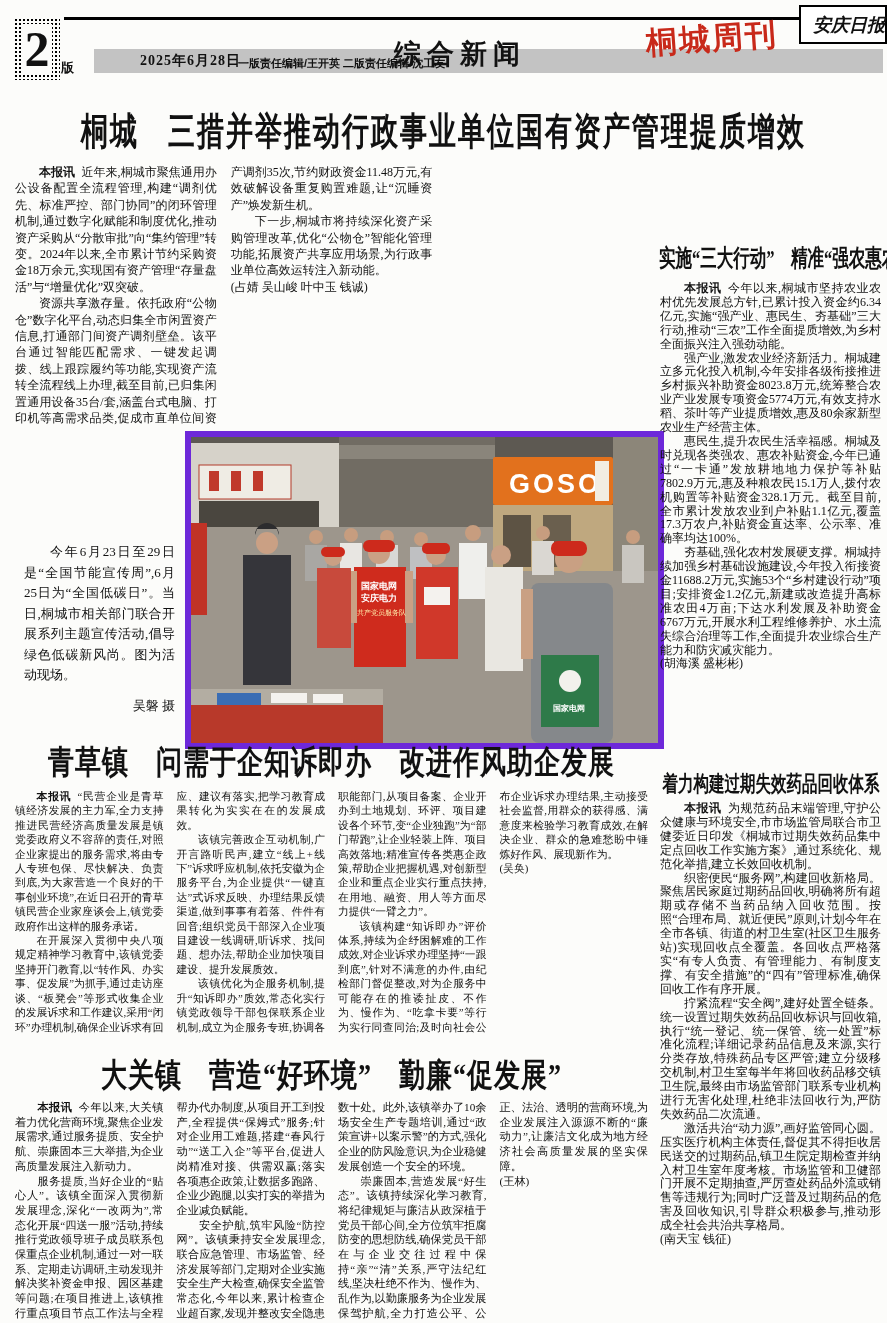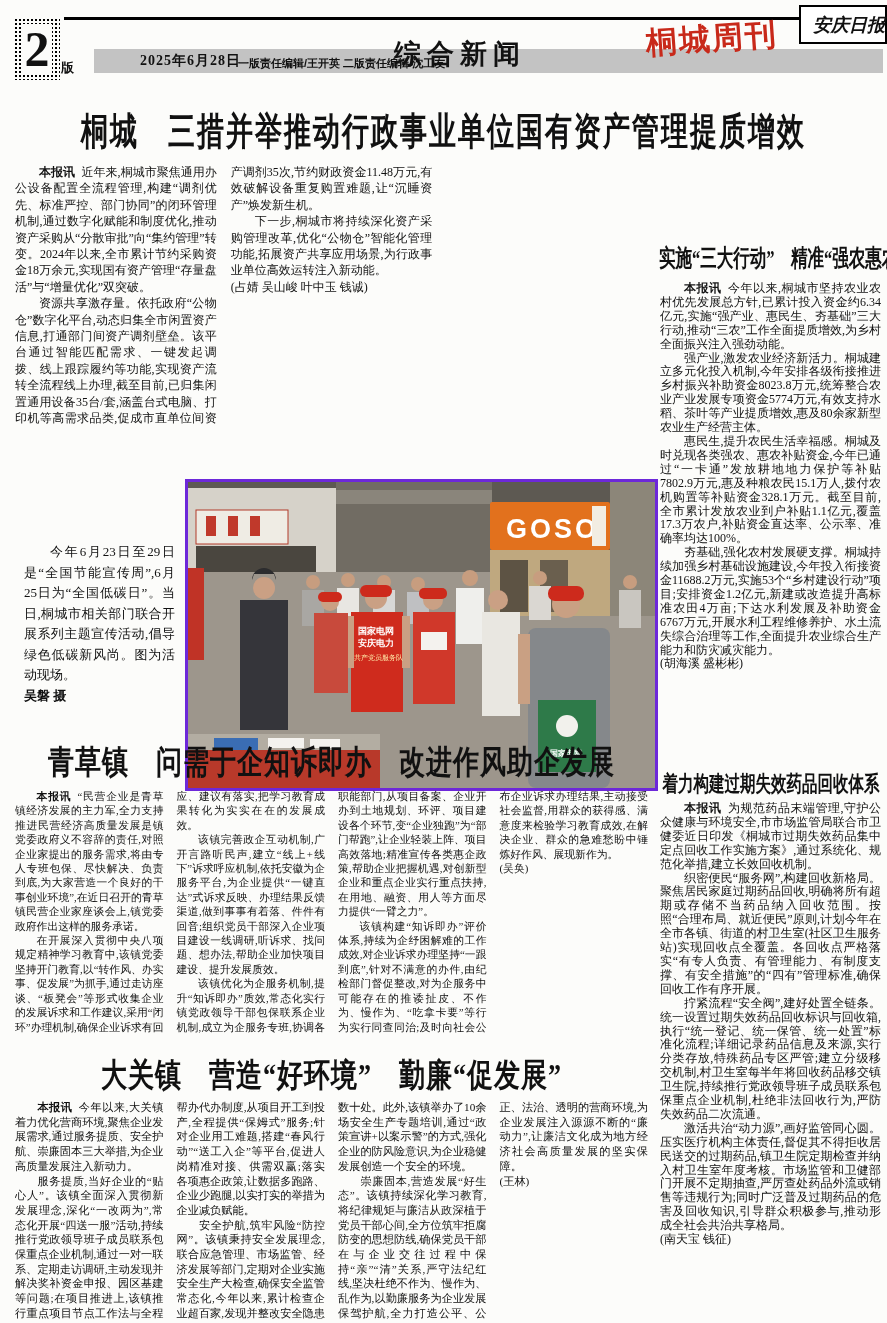--- a/index.html
+++ b/index.html
@@ -34,24 +34,24 @@
   .lead{font-weight:bold;margin-right:.55em;}
   .byline{text-indent:0;text-align:left;padding-right:6px;}
   .cols3{column-count:3;column-gap:14px;column-fill:auto;}
   .cols4{column-count:4;column-gap:13px;column-fill:auto;}
   .a1-body{left:15px;top:164px;width:633px;height:274px;font-size:12px;line-height:16.4px;overflow:hidden;}
   .agri-body{left:660px;top:282px;width:221px;font-size:12px;line-height:13.9px;}
   .qc-body{left:15px;top:789px;width:633px;height:252px;font-size:10.8px;line-height:14.4px;overflow:hidden;}
   .drug-body{left:660px;top:802px;width:221px;font-size:12px;line-height:13.9px;}
   .dg-body{left:15px;top:1100px;width:633px;height:221px;font-size:11.2px;line-height:14.7px;overflow:hidden;}
   
-  .photo{left:185px;top:431px;width:467px;height:306px;border:3px solid #6d28d9;box-sizing:content-box;background:#9d968c;margin-top:48px;}
+  .photo{left:185px;top:431px;width:467px;height:306px;border:6px solid #6d28d9;box-sizing:content-box;background:#9d968c;}
   .photo svg{display:block;}
   .caption{left:24px;top:542px;width:151px;font-size:13px;line-height:20.5px;text-align:justify;}
-  .credit{font-weight:bold;text-indent:0;}
+  .credit{text-align:right;margin-top:10px;font-weight:normal;text-indent:0;}
 </style>
 </head>
 <body>
 
 <div class="page">
 
   <div class="abs top-rule"></div>
   <div class="abs pn-block">
     <span class="pn-num">2</span>
   </div>
@@ -182,21 +182,21 @@
     <p class="para">该镇完善政企互动机制,广开言路听民声,建立“线上+线下”诉求呼应机制,依托安徽为企服务平台,为企业提供“一键直达”式诉求反映、办理结果反馈渠道,做到事事有着落、件件有回音;组织党员干部深入企业项目建设一线调研,听诉求、找问题、想办法,帮助企业加快项目建设、提升发展质效。</p>
     <p class="para">该镇优化为企服务机制,提升“知诉即办”质效,常态化实行镇党政领导干部包保联系企业机制,成立为企服务专班,协调各职能部门,从项目备案、企业开办到土地规划、环评、项目建设各个环节,变“企业独跑”为“部门帮跑”,让企业轻装上阵、项目高效落地;精准宣传各类惠企政策,帮助企业把握机遇,对创新型企业和重点企业实行重点扶持,在用地、融资、用人等方面尽力提供“一臂之力”。</p>
     <p class="para">该镇构建“知诉即办”评价体系,持续为企纾困解难的工作成效,对企业诉求办理坚持“一跟到底”,针对不满意的办件,由纪检部门督促整改,对为企服务中可能存在的推诿扯皮、不作为、慢作为、“吃拿卡要”等行为实行同查同治;及时向社会公布企业诉求办理结果,主动接受社会监督,用群众的获得感、满意度来检验学习教育成效,在解决企业、群众的急难愁盼中锤炼好作风、展现新作为。</p>
     <p class="para byline">(吴奂)</p>
   </div>
 
   <div class="abs hl-side" style="top:770px;font-size:15.5px;transform:scaleY(1.4);">着力构建过期失效药品回收体系</div>
   <div class="abs abody drug-body">
     <p class="para"><b class="lead">本报讯</b><span>为规范药品末端管理,守护公众健康与环境安全,市市场监管局联合市卫健委近日印发《桐城市过期失效药品集中定点回收工作实施方案》,通过系统化、规范化举措,建立长效回收机制。</span></p>
     <p class="para">织密便民“服务网”,构建回收新格局。聚焦居民家庭过期药品回收,明确将所有超期或存储不当药品纳入回收范围。按照“合理布局、就近便民”原则,计划今年在全市各镇、街道的村卫生室(社区卫生服务站)实现回收点全覆盖。各回收点严格落实“有专人负责、有管理能力、有制度支撑、有安全措施”的“四有”管理标准,确保回收工作有序开展。</p>
-    <p class="para">拧紧流程“安全阀”,建好处置全链条。统一设置过期失效药品回收标识与回收箱,执行“统一登记、统一保管、统一处置”标准化流程;详细记录药品信息及来源,实行分类存放,特殊药品专区严管;建立分级移交机制,村卫生室每半年将回收药品移交镇卫生院,持续推行党政领导班子成员联系包保重点企业机制,杜绝非法回收行为,严防失效药品二次流通。</p>
+    <p class="para">拧紧流程“安全阀”,建好处置全链条。统一设置过期失效药品回收标识与回收箱,执行“统一登记、统一保管、统一处置”标准化流程;详细记录药品信息及来源,实行分类存放,特殊药品专区严管;建立分级移交机制,村卫生室每半年将回收药品移交镇卫生院,最终由市场监管部门联系专业机构进行无害化处理,杜绝非法回收行为,严防失效药品二次流通。</p>
     <p class="para">激活共治“动力源”,画好监管同心圆。压实医疗机构主体责任,督促其不得拒收居民送交的过期药品,镇卫生院定期检查并纳入村卫生室年度考核。市场监管和卫健部门开展不定期抽查,严厉查处药品外流或销售等违规行为;同时广泛普及过期药品的危害及回收知识,引导群众积极参与,推动形成全社会共治共享格局。</p>
     <p class="para byline">(南天宝 钱征)</p>
   </div>
 
   <div class="abs hl-mid" style="top:1053px;">大关镇　营造“好环境”　勤廉“促发展”</div>
   <div class="abs abody cols4 dg-body">
     <p class="para"><b class="lead">本报讯</b><span>今年以来,大关镇着力优化营商环境,聚焦企业发展需求,通过服务提质、安全护航、崇廉固本三大举措,为企业高质量发展注入新动力。</span></p>
     <p class="para">服务提质,当好企业的“贴心人”。该镇全面深入贯彻新发展理念,深化“一改两为”,常态化开展“四送一服”活动,持续推行党政领导班子成员联系包保重点企业机制,通过一对一联系、定期走访调研,主动发现并解决奖补资金申报、园区基建等问题;在项目推进上,该镇推行重点项目节点工作法与全程帮办代办制度,从项目开工到投产,全程提供“保姆式”服务;针对企业用工难题,搭建“春风行动”“送工入企”等平台,促进人岗精准对接、供需双赢;落实各项惠企政策,让数据多跑路、企业少跑腿,以实打实的举措为企业减负赋能。</p>
     <p class="para">安全护航,筑牢风险“防控网”。该镇秉持安全发展理念,联合应急管理、市场监管、经济发展等部门,定期对企业实施安全生产大检查,确保安全监管常态化,今年以来,累计检查企业超百家,发现并整改安全隐患数十处。此外,该镇举办了10余场安全生产专题培训,通过“政策宣讲+以案示警”的方式,强化企业的防风险意识,为企业稳健发展创造一个安全的环境。</p>
     <p class="para">崇廉固本,营造发展“好生态”。该镇持续深化学习教育,将纪律规矩与廉洁从政深植于党员干部心间,全方位筑牢拒腐防变的思想防线,确保党员干部在与企业交往过程中保持“亲”“清”关系,严守法纪红线,坚决杜绝不作为、慢作为、乱作为,以勤廉服务为企业发展保驾护航,全力打造公平、公正、法治、透明的营商环境,为企业发展注入源源不断的“廉动力”,让廉洁文化成为地方经济社会高质量发展的坚实保障。</p>

